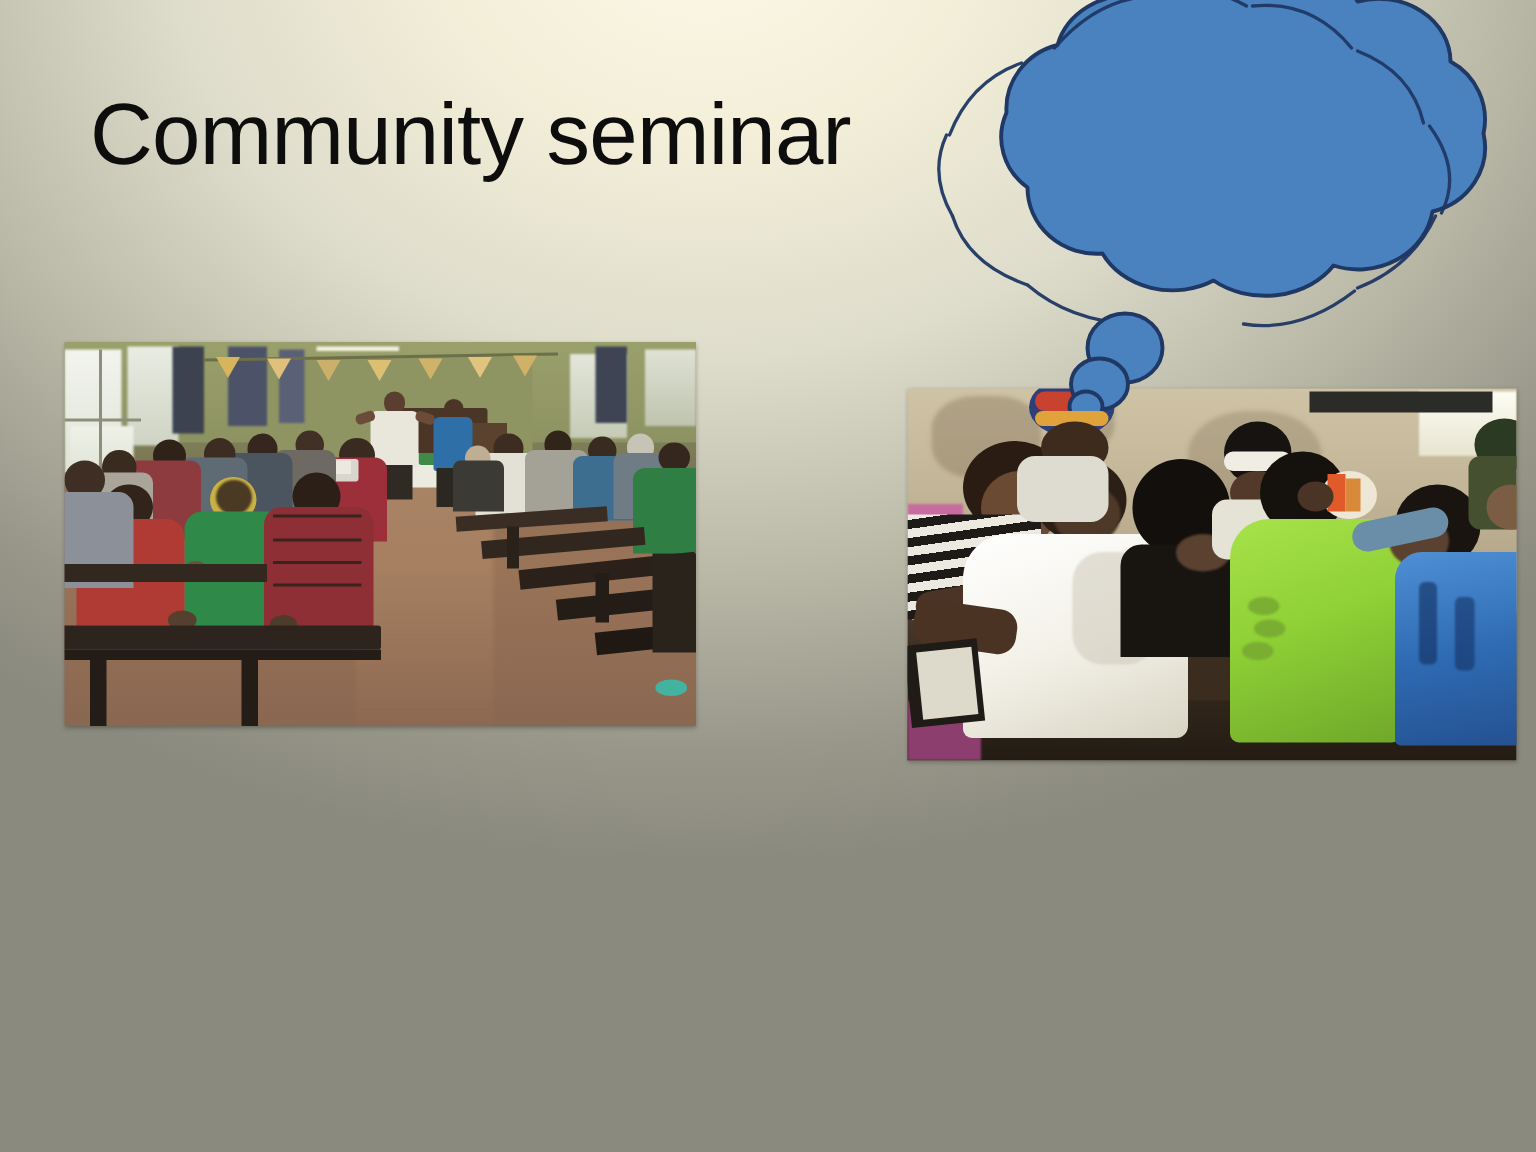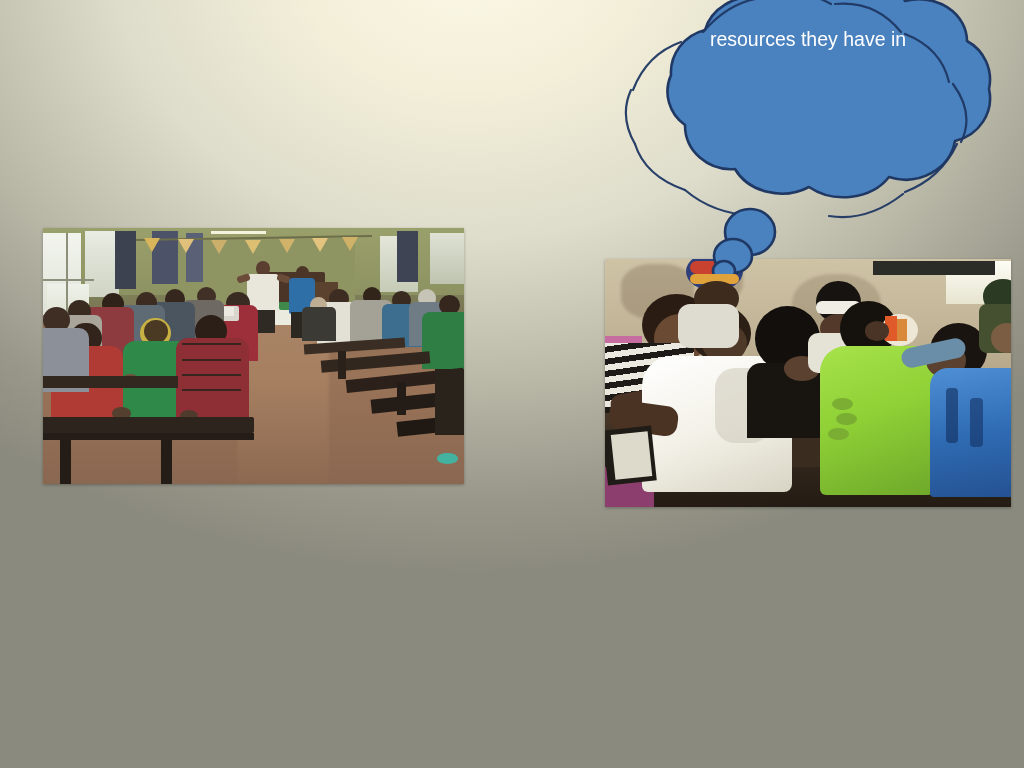--- a/index.html
+++ b/index.html
@@ -81,20 +81,21 @@
     font-size: 19.5px;
     line-height: 1.42;
     font-weight: 400;
   }
 </style>
 </head>
 <body>
 
 <div id="slide">
 
+  <div id="title">Community seminar</div>
 
   <div class="photo-frame" id="photo-seminar">
     <div class="photo-canvas">
 
       <div class="ph" style="left:0;top:0;width:100%;height:26%;background:linear-gradient(180deg,#9aa06b 0%,#8d9262 100%);"></div>
 
       <div class="ph" style="left:30%;top:4%;width:44%;height:30%;background:#8f9463;"></div>
 
       <div class="ph soft" style="left:0;top:2%;width:9%;height:33%;background:linear-gradient(180deg,#f2f4ee,#dfe3d6);"></div>
       <div class="ph soft" style="left:10%;top:1%;width:8%;height:26%;background:linear-gradient(180deg,#e9ece2,#cfd4c4);"></div>
@@ -335,17 +336,16 @@
       </g>
 
       <g fill="#4a81bf" stroke="#1f3864" stroke-width="2.6">
         <ellipse cx="145" cy="248" rx="25" ry="23"></ellipse>
         <ellipse cx="128" cy="272" rx="19" ry="17"></ellipse>
         <ellipse cx="119" cy="287" rx="11" ry="10"></ellipse>
       </g>
     </svg>
 
     <div id="cloud-text">
-      <div>resources they have in</div>
     </div>
   </div>
 
 </div>
 
 </body></html>

